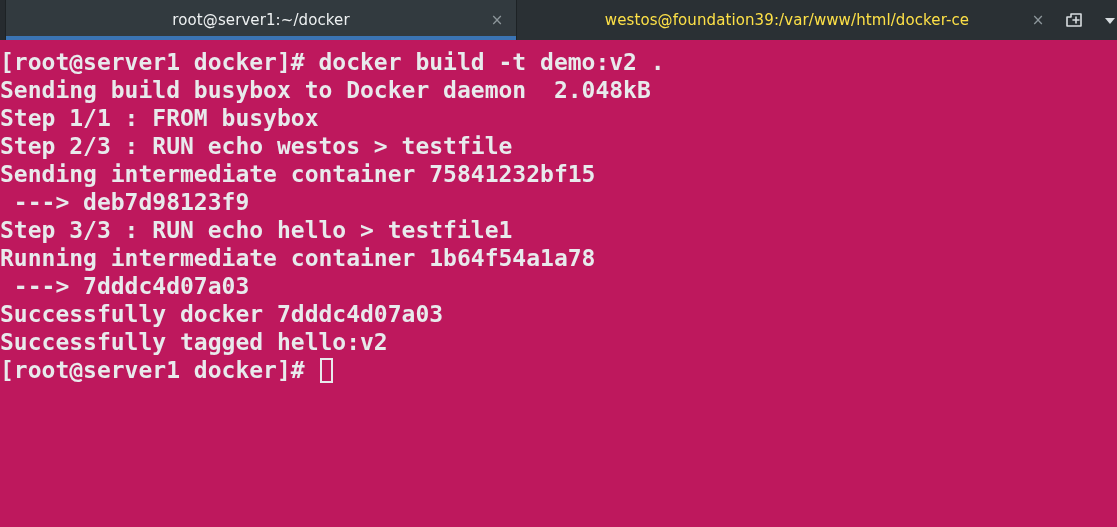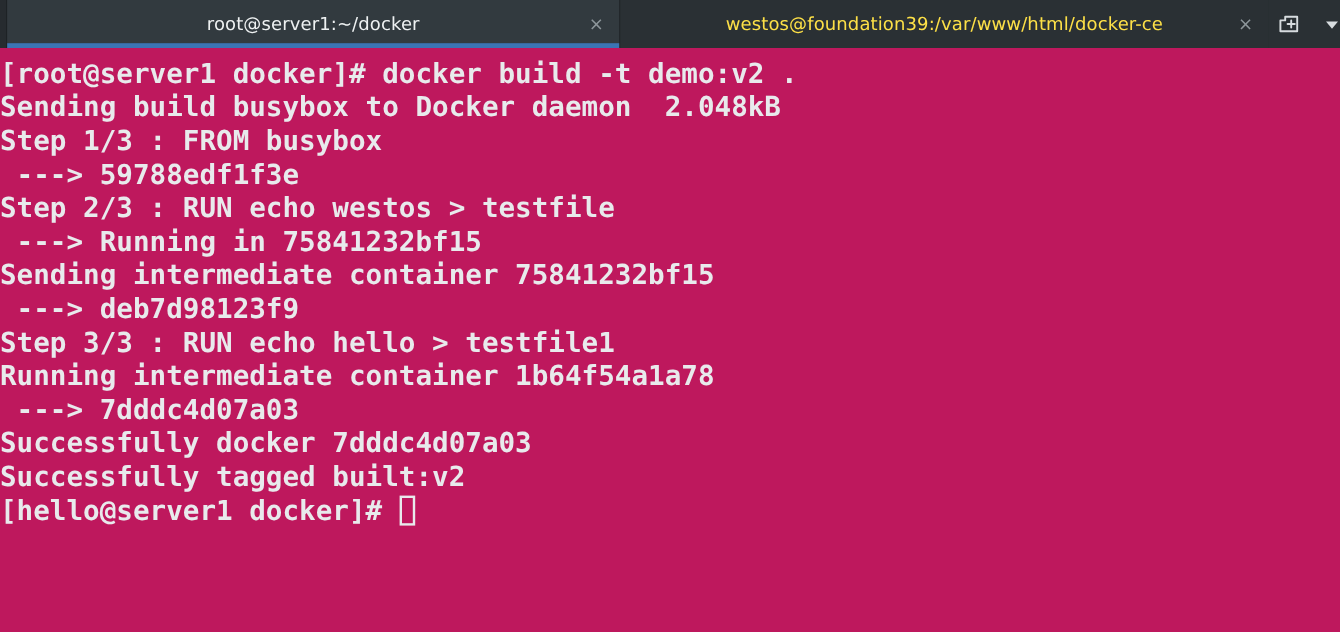--- a/index.html
+++ b/index.html
@@ -204,30 +204,28 @@
       </div>
     </div>
 
   </div>
 
   <div class="terminal">
     <div class="term-lines">
 
       <div class="term-line">[root@server1 docker]# docker build -t demo:v2 .</div>
       <div class="term-line">Sending build busybox to Docker daemon  2.048kB</div>
-      <div class="term-line">Step 1/3 : FROM busybox</div>
-      <div class="term-line"> ---&gt; 59788edf1f3e</div>
+      <div class="term-line">Step 1/1 : FROM busybox</div>
       <div class="term-line">Step 2/3 : RUN echo westos &gt; testfile</div>
-      <div class="term-line"> ---&gt; Running in 75841232bf15</div>
       <div class="term-line">Sending intermediate container 75841232bf15</div>
       <div class="term-line"> ---&gt; deb7d98123f9</div>
       <div class="term-line">Step 3/3 : RUN echo hello &gt; testfile1</div>
       <div class="term-line">Running intermediate container 1b64f54a1a78</div>
       <div class="term-line"> ---&gt; 7dddc4d07a03</div>
       <div class="term-line">Successfully docker 7dddc4d07a03</div>
-      <div class="term-line">Successfully tagged built:v2</div>
-
-      <div class="term-line prompt-line"><span>[hello@server1 docker]# </span><span class="cursor-block"></span></div>
+      <div class="term-line">Successfully tagged hello:v2</div>
+
+      <div class="term-line prompt-line"><span>[root@server1 docker]# </span><span class="cursor-block"></span></div>
 
     </div>
   </div>
 
 </div>
 
 </body></html>

